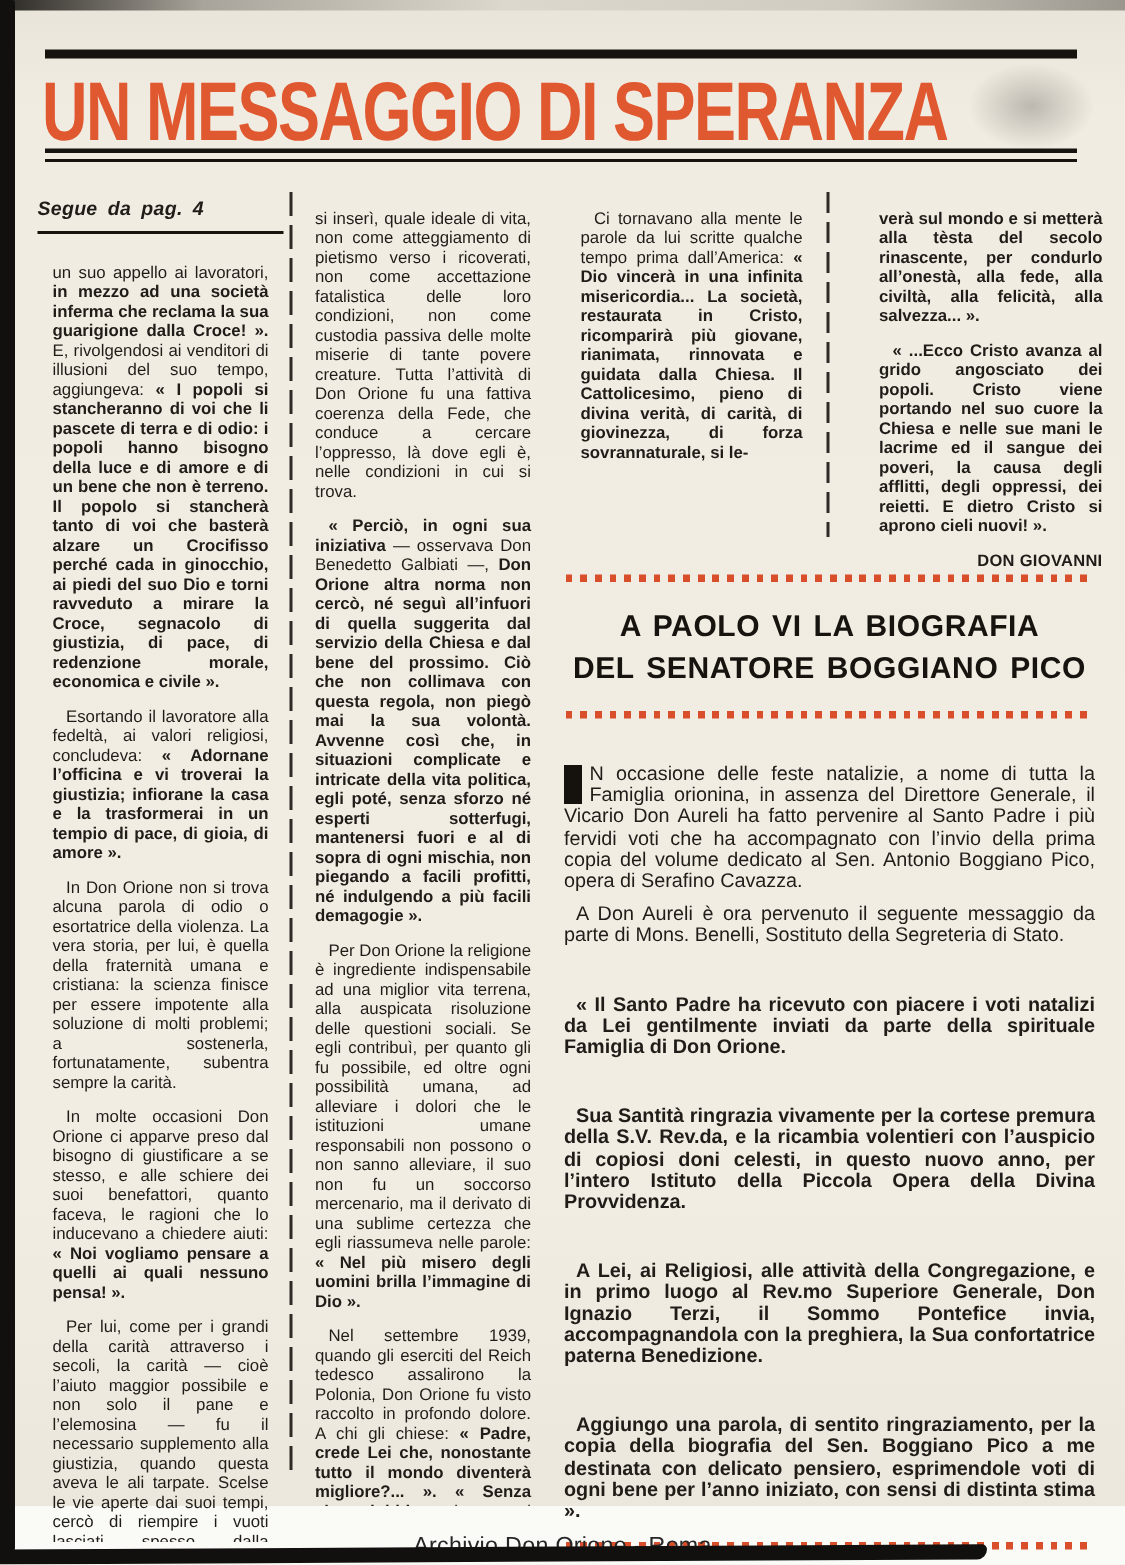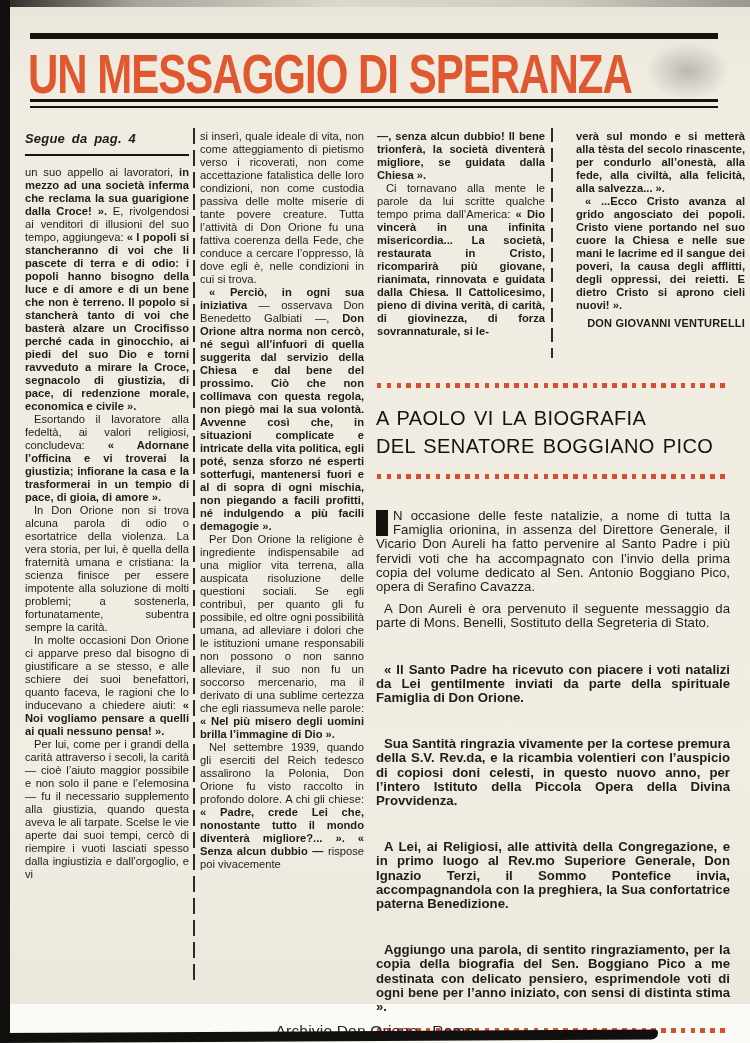--- a/index.html
+++ b/index.html
@@ -19,36 +19,36 @@
     background:radial-gradient(ellipse at center,rgba(105,100,92,.38),rgba(105,100,92,0) 70%);}
   .bar-top{position:absolute;left:30px;top:33px;width:688px;height:6px;background:var(--bar);}
   .masthead{position:absolute;left:28px;top:43px;font-weight:bold;font-size:42px;letter-spacing:-1px;
     color:var(--orange);transform:scaleY(1.32);transform-origin:top left;white-space:nowrap;}
   .rule-double{position:absolute;left:30px;top:99px;width:688px;height:9px;box-sizing:border-box;
     border-top:3px solid var(--bar);border-bottom:2px solid var(--bar);}
   .segue{position:absolute;left:25px;top:131px;width:164px;font-style:italic;font-weight:bold;
     font-size:13px;letter-spacing:.2px;word-spacing:3px;padding-bottom:8px;border-bottom:2px solid var(--bar);color:var(--ink);}
   .col{position:absolute;text-align:justify;color:var(--ink);font-size:11.2px;line-height:13px;
     overflow:hidden;hyphens:auto;-webkit-hyphens:auto;}
-  .col p{margin:0;}
+  .col p{margin:10px;}
   .col p.ind{text-indent:9px;}
   .b{font-weight:bold;}
   #col1{left:25px;top:166px;width:164px;height:862px;}
   #col2{left:200px;top:130px;width:164px;height:874px;}
   #col3{left:377px;top:130px;width:168px;height:248px;}
   #col4{left:576px;top:130px;width:169px;height:252px;}
   .divider-a{position:absolute;left:193px;top:128px;width:1.5px;height:858px;
     background:repeating-linear-gradient(180deg,#2e2a25 0 16px,rgba(46,42,37,0) 16px 22px);}
   .divider-b{position:absolute;left:551px;top:128px;width:1.5px;height:230px;
     background:repeating-linear-gradient(180deg,#2e2a25 0 14px,rgba(46,42,37,0) 14px 20px);}
   .byline{margin-top:5px !important;font-weight:bold;font-size:11px;letter-spacing:.2px;text-align:right;}
   .article2{position:absolute;left:376px;top:383px;width:354px;color:var(--ink);}
   .dots{height:5px;margin:0 1px;
     background:repeating-linear-gradient(90deg,var(--dots) 0 4.5px,rgba(0,0,0,0) 4.5px 9.8px);}
-  .a2-title{text-align:left;font-weight:normal;font-size:20px;line-height:28px;letter-spacing:.4px;
+  .a2-title{text-align:center;font-weight:bold;font-size:20px;line-height:28px;letter-spacing:.4px;
     word-spacing:2px;margin:16px 0 14px;color:#17130e;}
   .a2-body{margin-top:30px;margin-bottom:14px;text-align:justify;font-size:13.2px;line-height:14.2px;
     min-height:440px;hyphens:auto;-webkit-hyphens:auto;}
   .a2-body p{margin:0 0 8px;}
   .a2-body p.ind{text-indent:8px;}
   .a2-body p.b{font-weight:bold;margin-top:32px;}
   .dropcap{float:left;width:12px;height:26px;margin:1px 5px 0 0;background:#15110c;
     color:rgba(0,0,0,0);overflow:hidden;font-size:26px;line-height:26px;}
   .pagenum{text-align:right;font-weight:bold;font-size:13.5px;margin-top:10px;padding-right:12px;color:#15120e;}
   .footer{position:absolute;left:0;top:1022px;width:750px;text-align:center;font-size:15.5px;
@@ -81,21 +81,20 @@
   <div class="col" id="col2">
       <div>
         <p class=""><span>si inserì, quale ideale di vita, non come atteggiamento di pietismo verso i ricoverati, non come accettazione fatalistica delle loro condizioni, non come custodia passiva delle molte miserie di tante povere creature. Tutta l’attività di Don Orione fu una fattiva coerenza della Fede, che conduce a cercare l’oppresso, là dove egli è, nelle condizioni in cui si trova.</span></p>
         <p class="ind"><span class="b">« Perciò, in ogni sua iniziativa</span><span> — osservava Don Benedetto Galbiati —, </span><span class="b">Don Orione altra norma non cercò, né seguì all’infuori di quella suggerita dal servizio della Chiesa e dal bene del prossimo. Ciò che non collimava con questa regola, non piegò mai la sua volontà. Avvenne così che, in situazioni complicate e intricate della vita politica, egli poté, senza sforzo né esperti sotterfugi, mantenersi fuori e al di sopra di ogni mischia, non piegando a facili profitti, né indulgendo a più facili demagogie ».</span></p>
         <p class="ind"><span>Per Don Orione la religione è ingrediente indispensabile ad una miglior vita terrena, alla auspicata risoluzione delle questioni sociali. Se egli contribuì, per quanto gli fu possibile, ed oltre ogni possibilità umana, ad alleviare i dolori che le istituzioni umane responsabili non possono o non sanno alleviare, il suo non fu un soccorso mercenario, ma il derivato di una sublime certezza che egli riassumeva nelle parole: </span><span class="b">« Nel più misero degli uomini brilla l’immagine di Dio ».</span></p>
         <p class="ind"><span>Nel settembre 1939, quando gli eserciti del Reich tedesco assalirono la Polonia, Don Orione fu visto raccolto in profondo dolore. A chi gli chiese: </span><span class="b">« Padre, crede Lei che, nonostante tutto il mondo diventerà migliore?... ». « Senza alcun dubbio — </span><span>rispose poi vivacemente</span></p>
       </div>
     </div>
   <div class="col" id="col3">
       <div>
-        <p class=""><span class="b">—, senza alcun dubbio! Il bene trionferà, la società diventerà migliore, se guidata dalla Chiesa ».</span></p>
         <p class="ind"><span>Ci tornavano alla mente le parole da lui scritte qualche tempo prima dall’America: </span><span class="b">« Dio vincerà in una infinita misericordia... La società, restaurata in Cristo, ricomparirà più giovane, rianimata, rinnovata e guidata dalla Chiesa. Il Cattolicesimo, pieno di divina verità, di carità, di giovinezza, di forza sovrannaturale, si le-</span></p>
       </div>
     </div>
   <div class="divider-b"></div>
   <div class="col" id="col4">
     <div>
         <p class=""><span class="b">verà sul mondo e si metterà alla tèsta del secolo rinascente, per condurlo all’onestà, alla fede, alla civiltà, alla felicità, alla salvezza... ».</span></p>
         <p class="ind"><span class="b">« ...Ecco Cristo avanza al grido angosciato dei popoli. Cristo viene portando nel suo cuore la Chiesa e nelle sue mani le lacrime ed il sangue dei poveri, la causa degli afflitti, degli oppressi, dei reietti. E dietro Cristo si aprono cieli nuovi! ».</span></p>
       </div>
     <p class="byline">DON GIOVANNI VENTURELLI</p>

